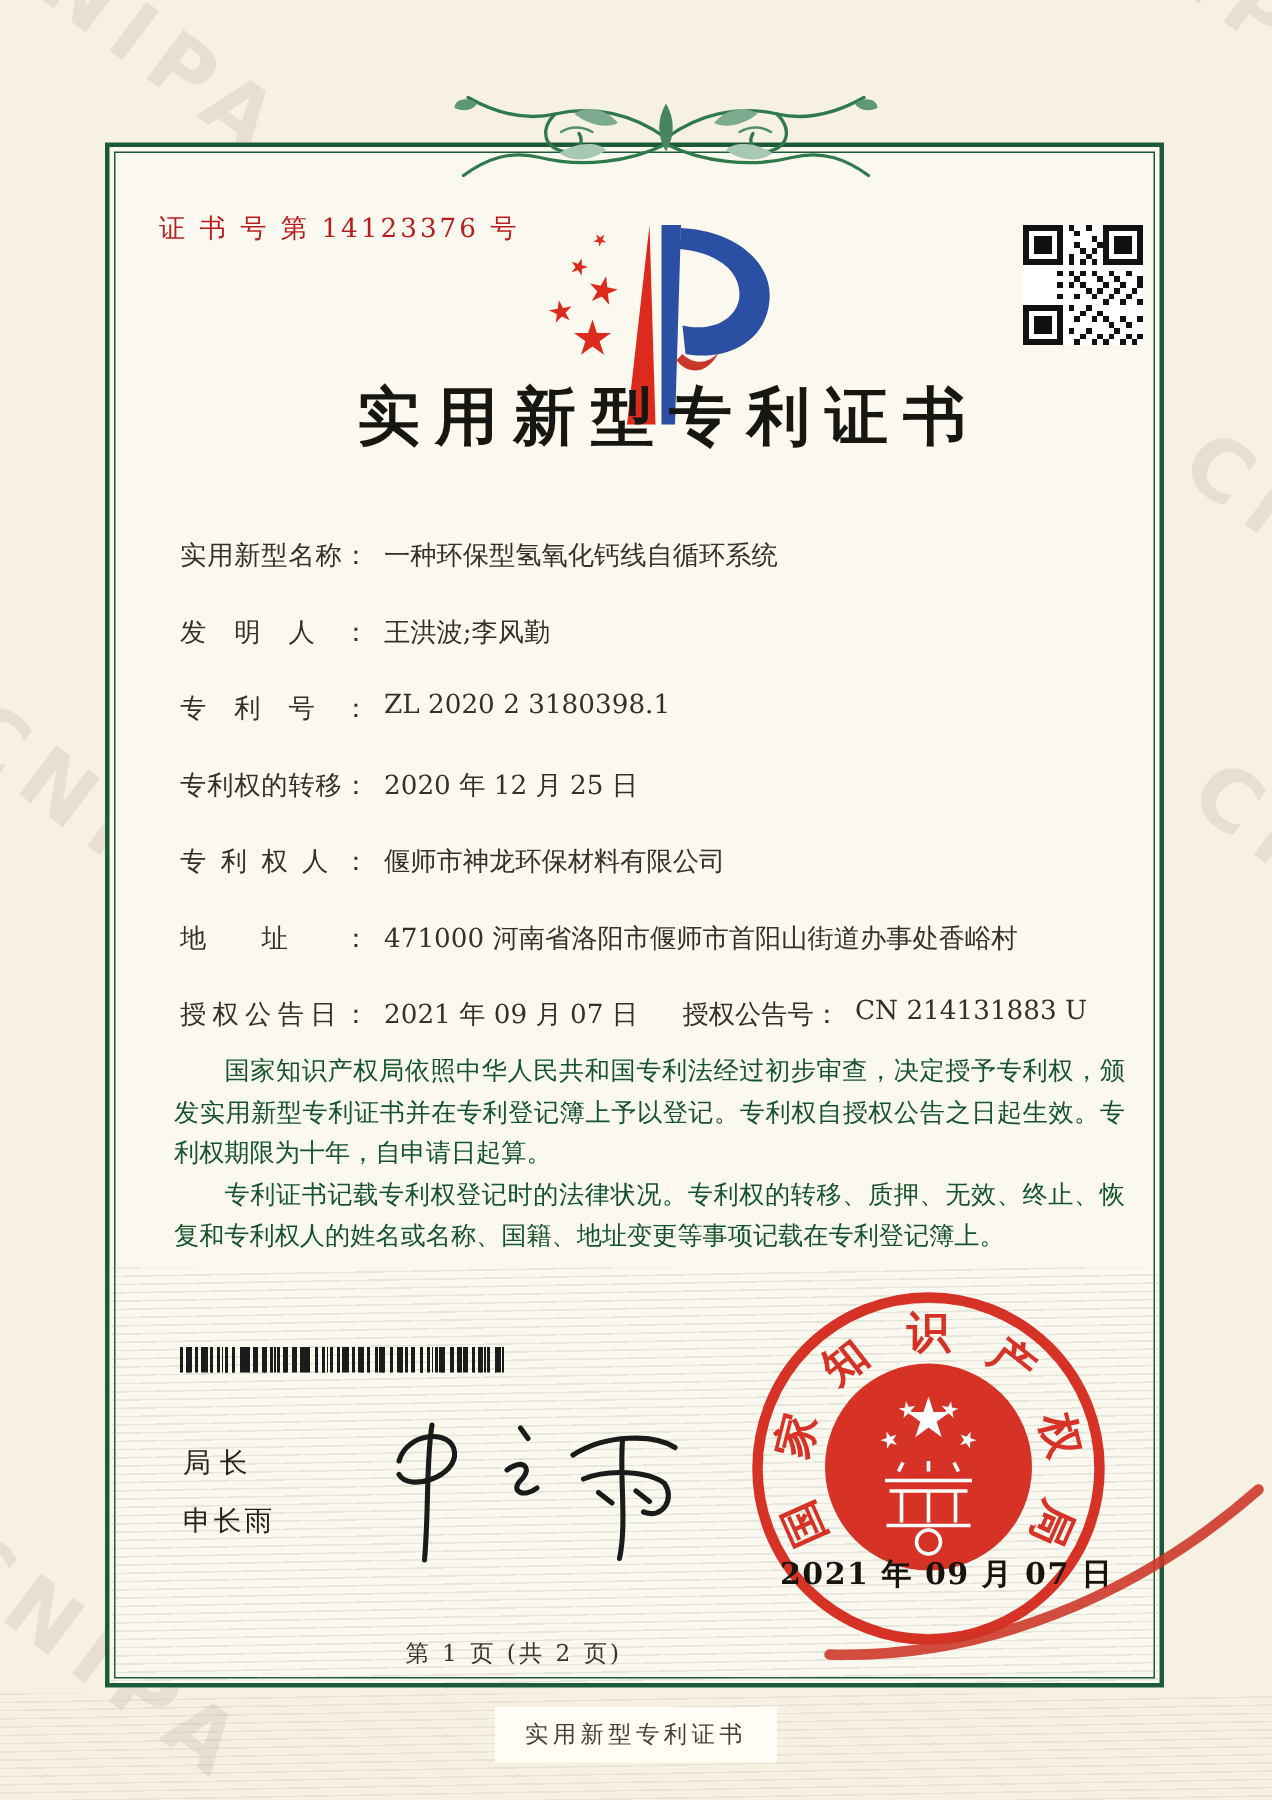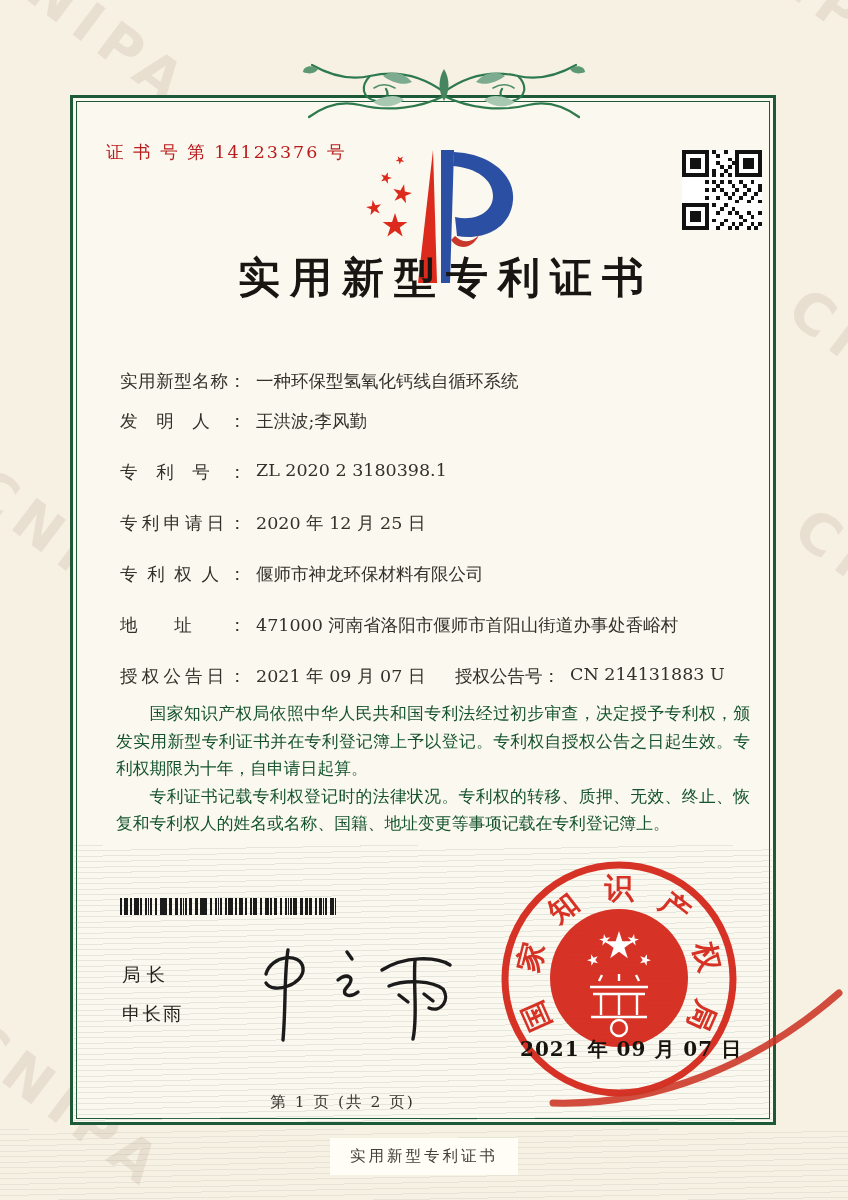--- a/index.html
+++ b/index.html
@@ -128,31 +128,31 @@
     <g fill="#111111" fill-rule="evenodd">
       <path d="M0,0h7v7H0z M1,1v5h5V1z M2,2h3v3H2z"></path>
       <path d="M14,0h7v7h-7z M15,1v5h5V1z M16,2h3v3h-3z"></path>
       <path d="M0,14h7v7H0z M1,15v5h5v-5z M2,16h3v3H2z"></path>
     </g>
     <path fill="#111111" d="M8,0h1v1H8z M11,0h1v1h-1z M9,1h1v1H9z M12,2h1v1h-1z M9,3h1v1H9z M13,3h1v1h-1z M10,4h1v1h-1z M12,4h1v1h-1z M8,5h1v1H8z M11,5h1v1h-1z M8,6h1v1H8z M10,6h1v1h-1z M12,6h1v1h-1z M6,8h1v1H6z M6,10h1v1H6z M6,12h1v1H6z M8,8h1v1H8z M10,8h1v1h-1z M12,8h1v1h-1z M15,8h1v1h-1z M18,8h1v1h-1z M9,9h1v1H9z M13,9h1v1h-1z M16,9h1v1h-1z M20,9h1v1h-1z M8,10h1v1H8z M10,10h1v1h-1z M14,10h1v1h-1z M17,10h1v1h-1z M20,10h1v1h-1z M11,11h1v1h-1z M13,11h1v1h-1z M16,11h1v1h-1z M19,11h1v1h-1z M9,12h1v1H9z M12,12h1v1h-1z M15,12h1v1h-1z M18,12h1v1h-1z M14,13h1v1h-1z M17,13h1v1h-1z M20,13h1v1h-1z M8,14h1v1H8z M11,14h1v1h-1z M10,15h1v1h-1z M13,15h1v1h-1z M9,16h1v1H9z M12,16h1v1h-1z M14,16h1v1h-1z M17,16h1v1h-1z M20,16h1v1h-1z M15,17h1v1h-1z M18,17h1v1h-1z M8,18h1v1H8z M11,18h1v1h-1z M16,18h1v1h-1z M10,19h1v1h-1z M13,19h1v1h-1z M15,19h1v1h-1z M18,19h1v1h-1z M20,19h1v1h-1z M9,20h1v1H9z M12,20h1v1h-1z M14,20h1v1h-1z M17,20h1v1h-1z M19,20h1v1h-1z"></path>
   </svg>
 
   <div class="title">实用新型专利证书</div>
 
-  <div class="field" style="top:358px;margin-top:11px;">
+  <div class="field" style="top:358px;">
     <span class="flabel">实用新型名称：</span><span class="fvalue">一种环保型氢氧化钙线自循环系统</span>
   </div>
   <div class="field" style="top:409px;">
     <span class="flabel">发明人：</span><span class="fvalue">王洪波;李风勤</span>
   </div>
   <div class="field" style="top:460px;">
     <span class="flabel">专利号：</span><span class="fvalue">ZL 2020 2 3180398.1</span>
   </div>
   <div class="field" style="top:511px;">
-    <span class="flabel">专利申请日：</span><span class="fvalue">2020 年 12 月 25 日</span>
+    <span class="flabel">专利权的转移：</span><span class="fvalue">2020 年 12 月 25 日</span>
   </div>
   <div class="field" style="top:562px;">
     <span class="flabel">专利权人：</span><span class="fvalue">偃师市神龙环保材料有限公司</span>
   </div>
   <div class="field" style="top:613px;">
     <span class="flabel">地址：</span><span class="fvalue">471000 河南省洛阳市偃师市首阳山街道办事处香峪村</span>
   </div>
   <div class="field" style="top:664px;">
     <span class="flabel">授权公告日：</span><span class="fvalue">2021 年 09 月 07 日</span>
   </div>

